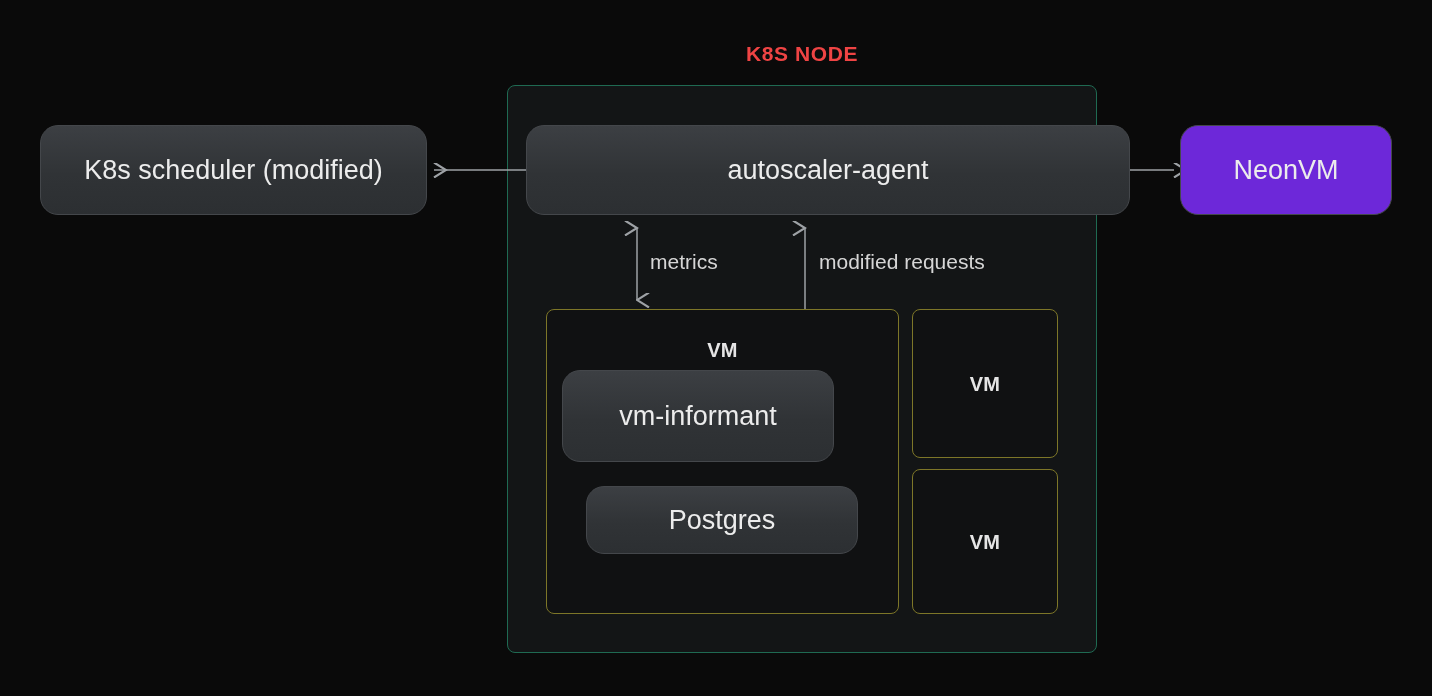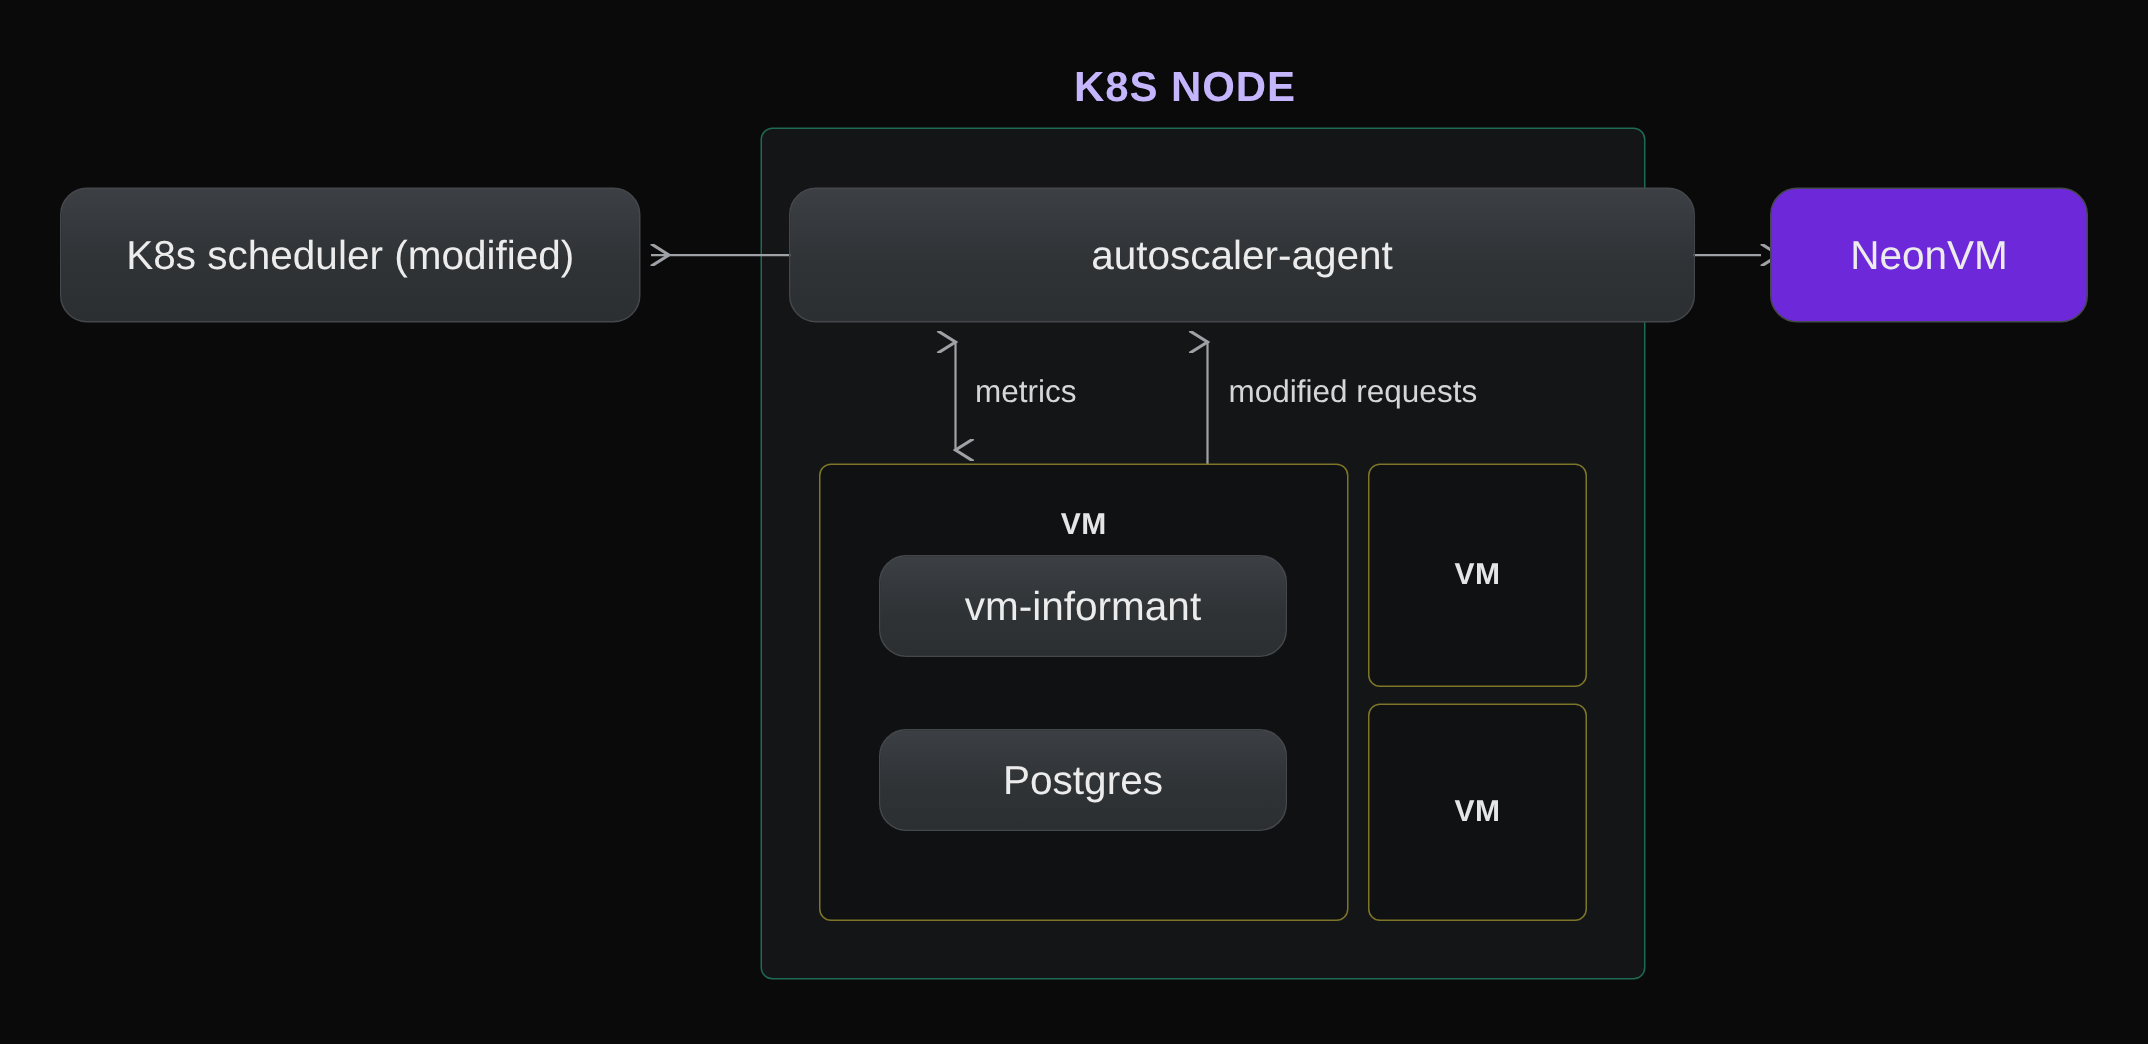--- a/index.html
+++ b/index.html
@@ -17,26 +17,26 @@
   }
 
   .stage {
     position: absolute;
     inset: 0;
   }
 
   
   .node-title {
     position: absolute;
-    left: 495px;
+    left: 507px;
     top: 42px;
     width: 590px;
     text-align: center;
-    color: #c4b5fd;
-    font-size: 28px;
+    color: #ef4444;
+    font-size: 21px;
     font-weight: bold;
     letter-spacing: 0.6px;
   }
 
   
   .k8s-node {
     position: absolute;
     left: 507px;
     top: 85px;
     width: 590px;
@@ -138,24 +138,24 @@
     position: absolute;
     top: 50%;
     left: 0;
     width: 100%;
     text-align: center;
     transform: translateY(-50%);
   }
 
   
   #informant-box {
-    left: 586px;
+    left: 562px;
     top: 370px;
     width: 272px;
-    height: 68px;
+    height: 92px;
   }
 
   #postgres-box {
     left: 586px;
     top: 486px;
     width: 272px;
     height: 68px;
   }
 
   

